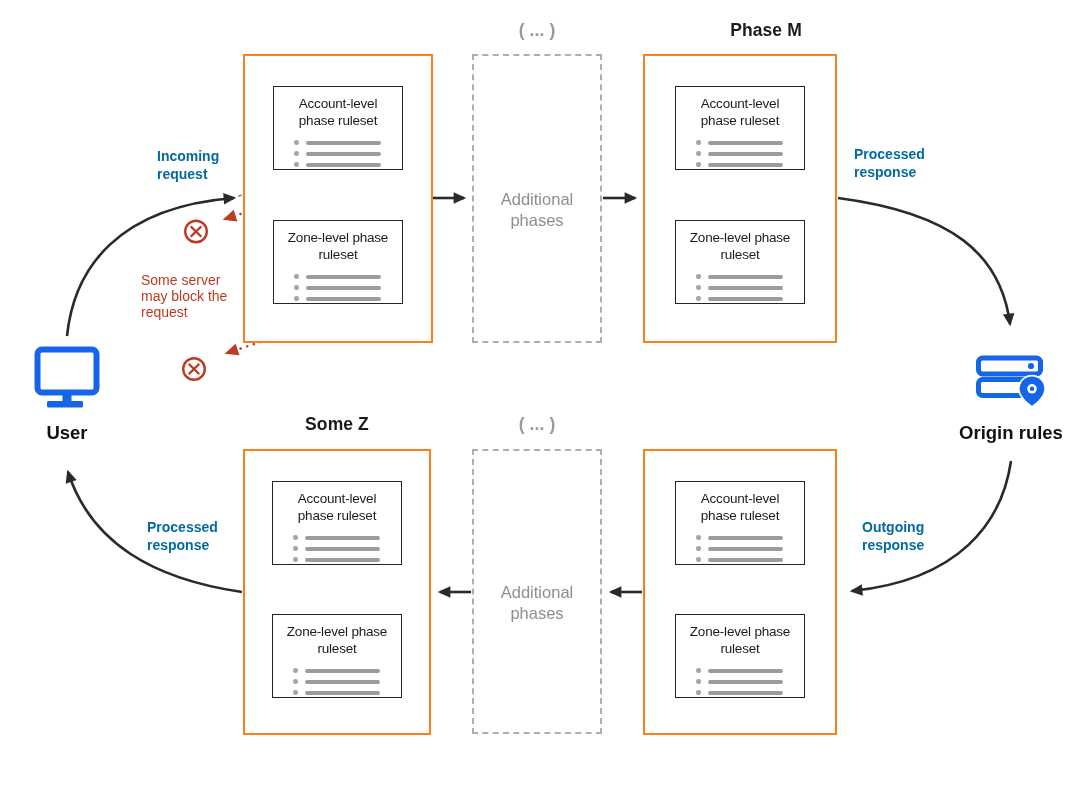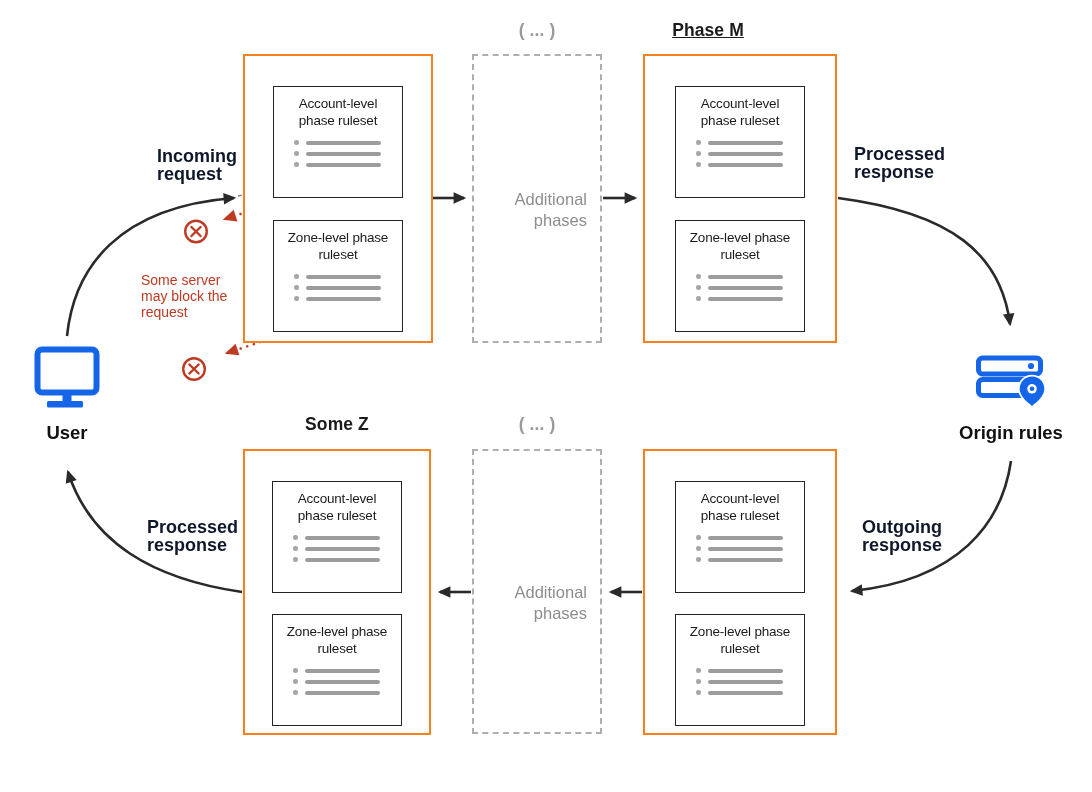--- a/index.html
+++ b/index.html
@@ -6,28 +6,28 @@
   .canvas{
     position:relative;width:1092px;height:792px;background:#ffffff;
     font-family:"Liberation Sans","DejaVu Sans",sans-serif;color:#1e1e1e;overflow:hidden;
   }
   .overlay{position:absolute;left:0;top:0;width:1092px;height:792px;pointer-events:none;}
   .abs{position:absolute;}
   .phase-title{position:absolute;text-align:center;font-size:17.5px;font-weight:700;color:#1b1b1b;letter-spacing:.1px;}
   .phase-title.muted{color:#9a9a9a;}
   .phase-box{position:absolute;border:2.6px solid #F6821F;background:#fff;box-sizing:border-box;}
   .dashed-box{position:absolute;border:2px dashed #aeaeae;background:#fff;box-sizing:border-box;display:flex;align-items:center;justify-content:center;}
-  .dashed-box .lbl{width:100px;text-align:right;font-size:16.5px;line-height:21px;color:#8e8e8e;margin-top:23px;}
-  .card{position:absolute;left:50%;transform:translateX(-50%);width:130px;height:112px;background:#fff;border:1.4px solid #242424;box-sizing:border-box;}
+  .dashed-box .lbl{width:100px;text-align:center;font-size:16.5px;line-height:21px;color:#8e8e8e;margin-top:23px;}
+  .card{position:absolute;left:50%;transform:translateX(-50%);width:130px;height:84px;background:#fff;border:1.4px solid #242424;box-sizing:border-box;}
   .card-title{margin:9px auto 0;width:112px;text-align:center;font-size:13.5px;line-height:16.5px;font-weight:500;color:#1b1b1b;letter-spacing:-.2px;}
   .rule-list{margin:8px 0 0 20px;}
   .rule-row{display:flex;align-items:center;height:11px;}
   .rule-dot{width:4.5px;height:4.5px;border-radius:50%;background:#a6a6a6;margin-right:7px;flex:none;}
   .rule-bar{width:75px;height:4px;border-radius:2px;background:#9c9c9c;}
-  .flow-label{position:absolute;font-size:18px;line-height:17.5px;font-weight:700;color:#0f172a;}
+  .flow-label{position:absolute;font-size:14px;line-height:17.5px;font-weight:700;color:#0369a1;}
   .red-note{position:absolute;font-size:14px;line-height:16px;font-weight:500;color:#be3a22;}
   .endpoint-label{position:absolute;text-align:center;font-size:18.5px;font-weight:700;color:#111;}
 </style>
 </head>
 <body>
 
 <div class="canvas">
 
   <svg class="overlay" viewBox="0 0 1092 792">
     <defs>
@@ -72,21 +72,21 @@
       <circle cx="196" cy="231.5" r="10.8" fill="#fff" stroke="#be3a22" stroke-width="2.4"></circle>
       <path d="M191.4 227 L200.6 236 M200.6 227 L191.4 236" stroke="#be3a22" stroke-width="2.4" stroke-linecap="round"></path>
     </g>
     <g>
       <circle cx="194" cy="369" r="10.8" fill="#fff" stroke="#be3a22" stroke-width="2.4"></circle>
       <path d="M189.4 364.5 L198.6 373.5 M198.6 364.5 L189.4 373.5" stroke="#be3a22" stroke-width="2.4" stroke-linecap="round"></path>
     </g>
   </svg>
 
   <div class="phase-title muted" style="left:472px;top:20px;width:130px;">( ... )</div>
-  <div class="phase-title" style="left:611px;top:20px;width:194px;text-decoration:underline;">Phase M</div>
+  <div class="phase-title" style="left:669px;top:20px;width:194px;">Phase M</div>
   <div class="phase-title" style="left:243px;top:414px;width:188px;">Some Z</div>
   <div class="phase-title muted" style="left:472px;top:414px;width:130px;">( ... )</div>
 
   <div class="phase-box" style="left:243px;top:54px;width:190px;height:289px;">
     <div class="card" style="top:30px;">
       <div class="card-title">Account-level phase ruleset</div>
       <div class="rule-list">
         <div class="rule-row">
             <span class="rule-dot"></span>
             <span class="rule-bar"></span>

